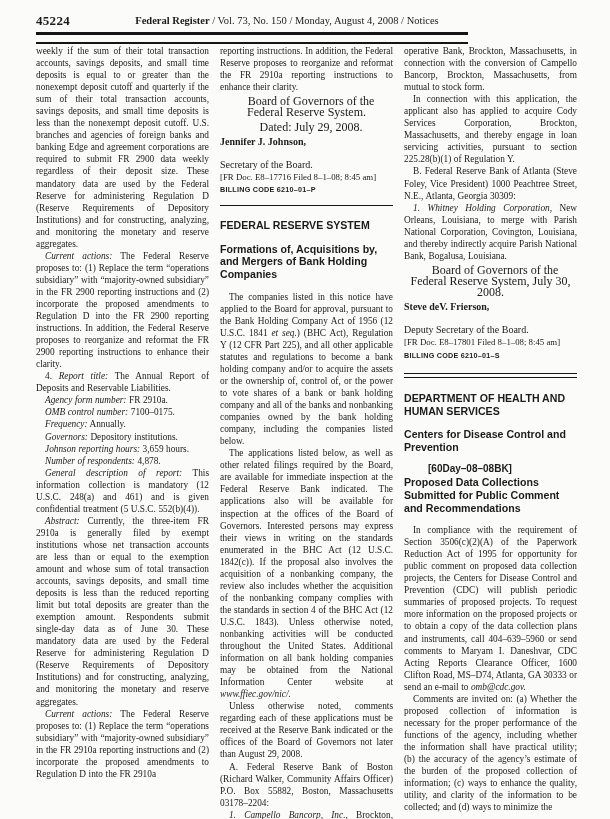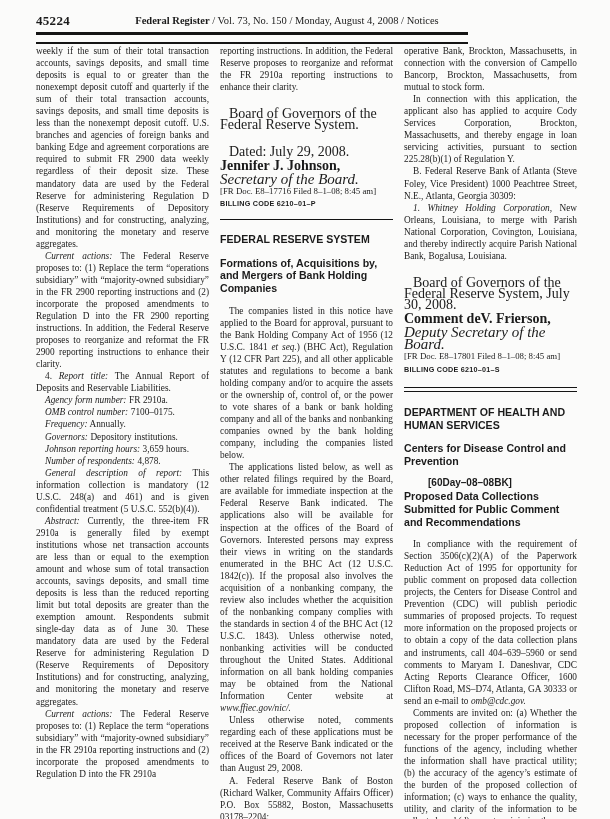--- a/index.html
+++ b/index.html
@@ -12,23 +12,23 @@
   .masthead .mh-b{font-weight:bold;}
   .header-bar{position:absolute;top:32px;left:36px;right:30px;height:7px;
               border-top:3.5px solid #141414;border-bottom:2px solid #141414;}
   .cols{position:absolute;top:45px;left:36px;right:30px;bottom:0;display:flex;gap:11px;}
   .col{width:173px;flex:0 0 173px;height:774px;overflow:hidden;}
   .para{margin:0;text-align:justify;font-size:9.3px;line-height:12.05px;
         word-spacing:.2px;}
   .ind{text-indent:9px;}
   .seg-i{font-style:italic;}
   .seg-b{font-weight:normal;}
-  .sig-small{margin:15px 0 0;font-size:14px;line-height:11.2px;text-indent:9px;text-align:left;}
-  .sig-name{margin:3px 0 0;font-size:14px;font-weight:bold;line-height:12px;}
-  .sig-role{margin:1px 0 0;font-size:15px;font-style:italic;line-height:12px;}
+  .sig-small{margin:3px 0 0;font-size:12px;line-height:11.2px;text-indent:9px;text-align:center;}
+  .sig-name{margin:3px 0 0;font-size:10px;font-weight:bold;line-height:12px;}
+  .sig-role{margin:11px 0 0;font-size:10px;line-height:12px;}
   .frdoc{margin:1px 0 0;font-size:8.8px;line-height:11.5px;}
   .billing{margin:2px 0 0;font-family:"Liberation Sans","DejaVu Sans",sans-serif;
            font-weight:bold;font-size:7.2px;letter-spacing:.25px;line-height:10px;}
   .rule-single{border:none;border-top:1.2px solid #141414;margin:10px 0 13px;}
   .rule-double{border:none;border-top:1.4px solid #141414;border-bottom:1.4px solid #141414;
                height:3px;margin:12px 0 14px;}
   .h-agency{margin:0 0 11px;font-family:"Liberation Sans","DejaVu Sans",sans-serif;
             font-weight:bold;font-size:10.6px;line-height:12.6px;text-align:left;}
   .h-sub{margin:0 0 10px;font-family:"Liberation Sans","DejaVu Sans",sans-serif;
          font-weight:bold;font-size:10.6px;line-height:12.6px;text-align:left;}
@@ -82,21 +82,21 @@
       <p class="para ind"><span class="seg-b">A. Federal Reserve Bank of Boston</span><span class="seg-r"> (Richard Walker, Community Affairs Officer) P.O. Box 55882, Boston, Massachusetts 03178–2204:</span></p>
       <p class="para ind"><span class="seg-i">1. Campello Bancorp, Inc.,</span><span class="seg-r"> Brockton, Massachusetts, to become a bank holding company by acquiring 100 percent of the voting shares of The Community Bank, a Massachusetts Co-</span></p>
     </div>
 
     <div class="col">
       <p class="para"><span class="seg-r">operative Bank, Brockton, Massachusetts, in connection with the conversion of Campello Bancorp, Brockton, Massachusetts, from mutual to stock form.</span></p>
       <p class="para ind"><span class="seg-r">In connection with this application, the applicant also has applied to acquire Cody Services Corporation, Brockton, Massachusetts, and thereby engage in loan servicing activities, pursuant to section 225.28(b)(1) of Regulation Y.</span></p>
       <p class="para ind"><span class="seg-b">B. Federal Reserve Bank of Atlanta</span><span class="seg-r"> (Steve Foley, Vice President) 1000 Peachtree Street, N.E., Atlanta, Georgia 30309:</span></p>
       <p class="para ind"><span class="seg-i">1. Whitney Holding Corporation,</span><span class="seg-r"> New Orleans, Louisiana, to merge with Parish National Corporation, Covington, Louisiana, and thereby indirectly acquire Parish National Bank, Bogalusa, Louisiana.</span></p>
       <p class="sig-small">Board of Governors of the Federal Reserve System, July 30, 2008.</p>
-      <p class="sig-name">Comment deV. Frierson,</p>
+      <p class="sig-name">Steve deV. Frierson,</p>
       <p class="sig-role">Deputy Secretary of the Board.</p>
       <p class="frdoc">[FR Doc. E8–17801 Filed 8–1–08; 8:45 am]</p>
       <p class="billing">BILLING CODE 6210–01–S</p>
       <hr class="rule-double">
       <h2 class="h-agency">DEPARTMENT OF HEALTH AND HUMAN SERVICES</h2>
       <h3 class="h-sub">Centers for Disease Control and Prevention</h3>
       <p class="docket">[60Day–08–08BK]</p>
       <h3 class="h-sub">Proposed Data Collections Submitted for Public Comment and Recommendations</h3>
       <p class="para ind"><span class="seg-r">In compliance with the requirement of Section 3506(c)(2)(A) of the Paperwork Reduction Act of 1995 for opportunity for public comment on proposed data collection projects, the Centers for Disease Control and Prevention (CDC) will publish periodic summaries of proposed projects. To request more information on the proposed projects or to obtain a copy of the data collection plans and instruments, call 404–639–5960 or send comments to Maryam I. Daneshvar, CDC Acting Reports Clearance Officer, 1600 Clifton Road, MS–D74, Atlanta, GA 30333 or send an e-mail to </span><span class="seg-i">omb@cdc.gov.</span></p>
       <p class="para ind"><span class="seg-r">Comments are invited on: (a) Whether the proposed collection of information is necessary for the proper performance of the functions of the agency, including whether the information shall have practical utility; (b) the accuracy of the agency’s estimate of the burden of the proposed collection of information; (c) ways to enhance the quality, utility, and clarity of the information to be collected; and (d) ways to minimize the</span></p>

